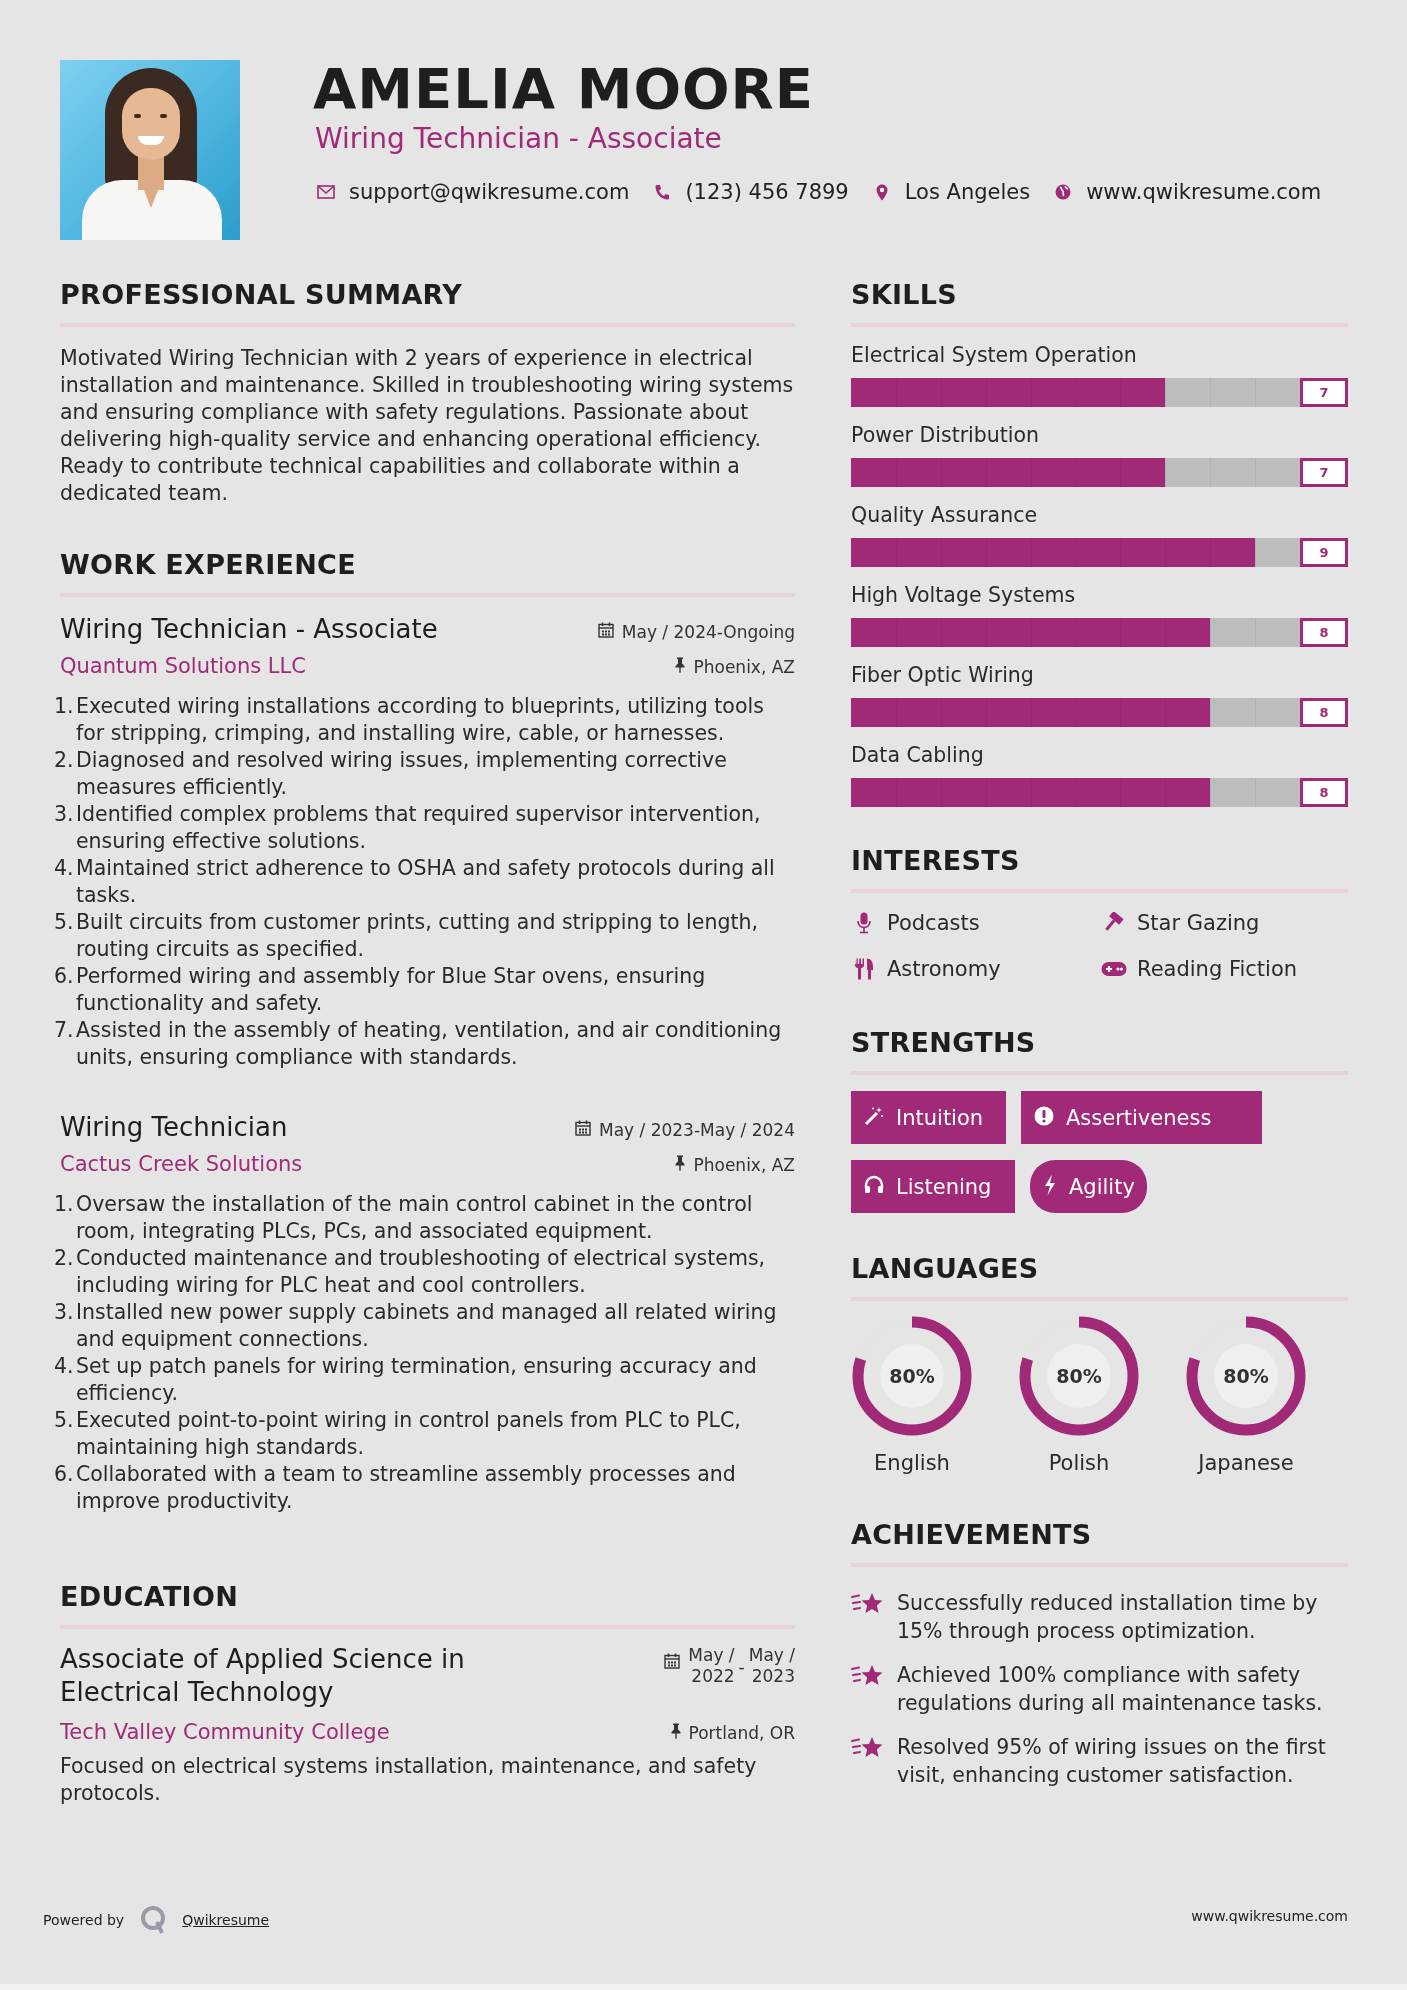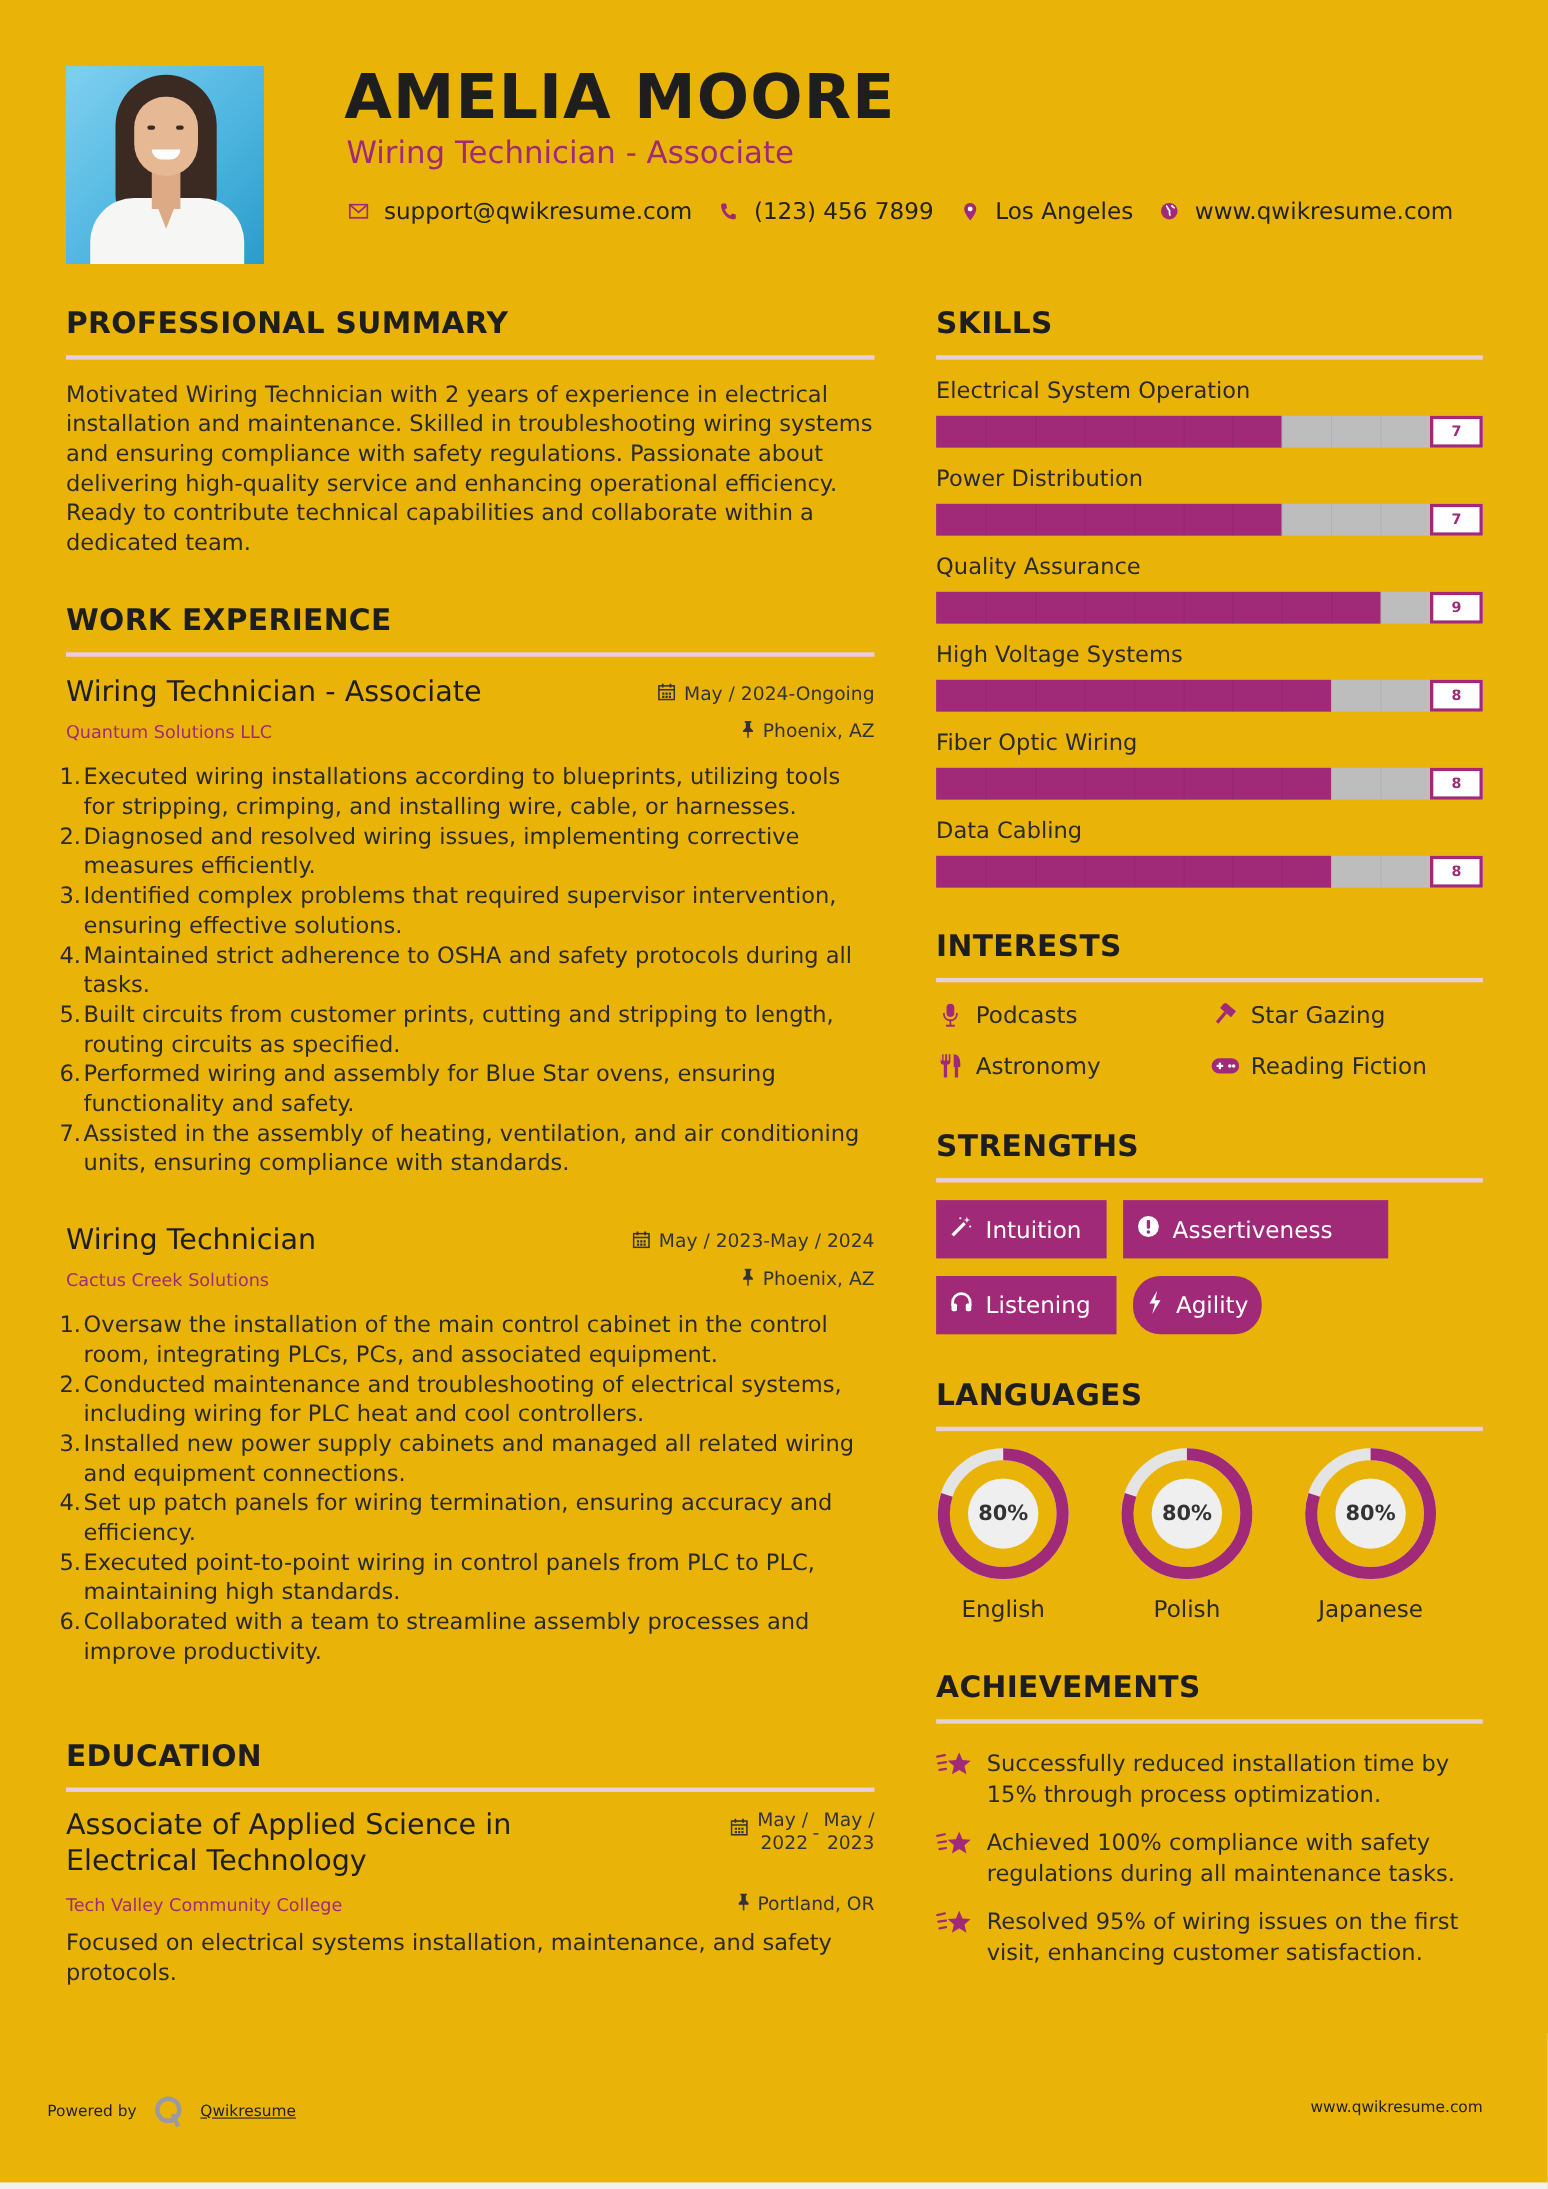--- a/index.html
+++ b/index.html
@@ -1,18 +1,18 @@
 <!DOCTYPE html>
 <html><head>
 <meta charset="utf-8">
 <style>
   * { box-sizing: border-box; margin: 0; padding: 0; }
   html, body { width: 1407px; height: 1990px; background: #ffffff; }
   body { font-family: "DejaVu Sans", sans-serif; color: #222222; position: relative; overflow: hidden; }
-  .page { position: absolute; left: 0; top: 0; width: 1407px; height: 1990px; background: #eab308; }
+  .page { position: absolute; left: 0; top: 0; width: 1407px; height: 1990px; background: #e5e5e5; }
   .bottom-strip { position: absolute; left: 0; bottom: 0; width: 1407px; height: 6px; background: #f1f1f1; }
 
   
   .photo { position: absolute; left: 60px; top: 60px; width: 180px; height: 180px; background: linear-gradient(135deg, #7fd0ef 0%, #4fb6e0 55%, #2a9ccb 100%); overflow: hidden; }
   .photo .hair { position: absolute; left: 45px; top: 8px; width: 92px; height: 130px; background: #3b2a22; border-radius: 46px 46px 20px 20px; }
   .photo .face { position: absolute; left: 62px; top: 28px; width: 58px; height: 72px; background: #e7b894; border-radius: 29px 29px 30px 30px; }
   .photo .smile { position: absolute; left: 78px; top: 76px; width: 26px; height: 9px; background: #fff; border-radius: 0 0 13px 13px; }
   .photo .eye-l, .photo .eye-r { position: absolute; top: 54px; width: 7px; height: 4px; background: #3b2a22; border-radius: 3px; }
   .photo .eye-l { left: 74px; } .photo .eye-r { left: 100px; }
   .photo .shirt { position: absolute; left: 22px; top: 120px; width: 140px; height: 80px; background: #f6f6f4; border-radius: 40px 40px 0 0; }
@@ -33,21 +33,21 @@
   .rule { height: 4px; background: #e8cfdc; margin-top: 8px; margin-bottom: 18px; }
 
   .summary { font-size: 20.5px; line-height: 27px; color: #2a2a2a; }
 
   .job { margin-top: 0; }
   .job-top { display: flex; justify-content: space-between; align-items: baseline; }
   .job-title { font-size: 26px; color: #1e1e1e; line-height: 36px; }
   .job-date { font-size: 17px; color: #333; display: flex; align-items: center; white-space: nowrap; }
   .job-date .ic, .job-loc .ic { margin-right: 8px; font-size: 16px; color: #333; }
   .job-sub { display: flex; justify-content: space-between; align-items: baseline; margin-top: 4px; }
-  .company { font-size: 16px; color: #a02a78; line-height: 30px; }
+  .company { font-size: 21px; color: #a02a78; line-height: 30px; }
   .job-loc { font-size: 17px; color: #333; display: flex; align-items: center; white-space: nowrap; }
   .bullets { list-style: none; margin-top: 12px; }
   .bullets li { display: flex; font-size: 20.5px; line-height: 27px; color: #2a2a2a; }
   .bullets li .num { width: 18px; text-align: right; flex: 0 0 18px; margin-left: -6px; }
   .bullets li .txt { padding-left: 4px; flex: 1; }
 
   .edu-top { display: flex; justify-content: space-between; align-items: flex-start; }
   .edu-degree { font-size: 26px; line-height: 33px; color: #1e1e1e; width: 470px; }
   .edu-dates { display: flex; align-items: flex-start; font-size: 17px; color: #333; line-height: 21px; margin-top: 2px; }
   .edu-dates .ic { margin-right: 8px; margin-top: 8px; font-size: 16px; }

